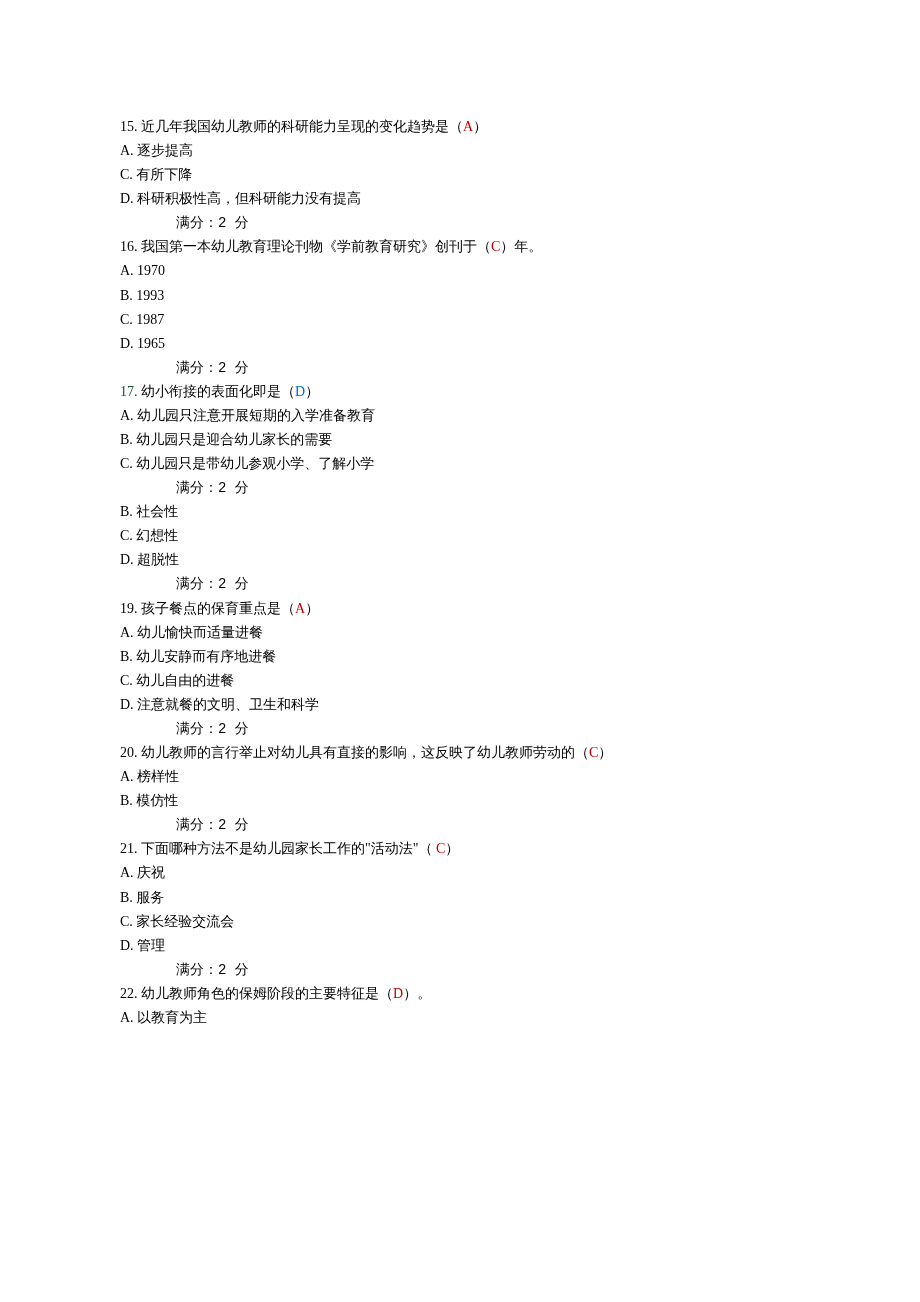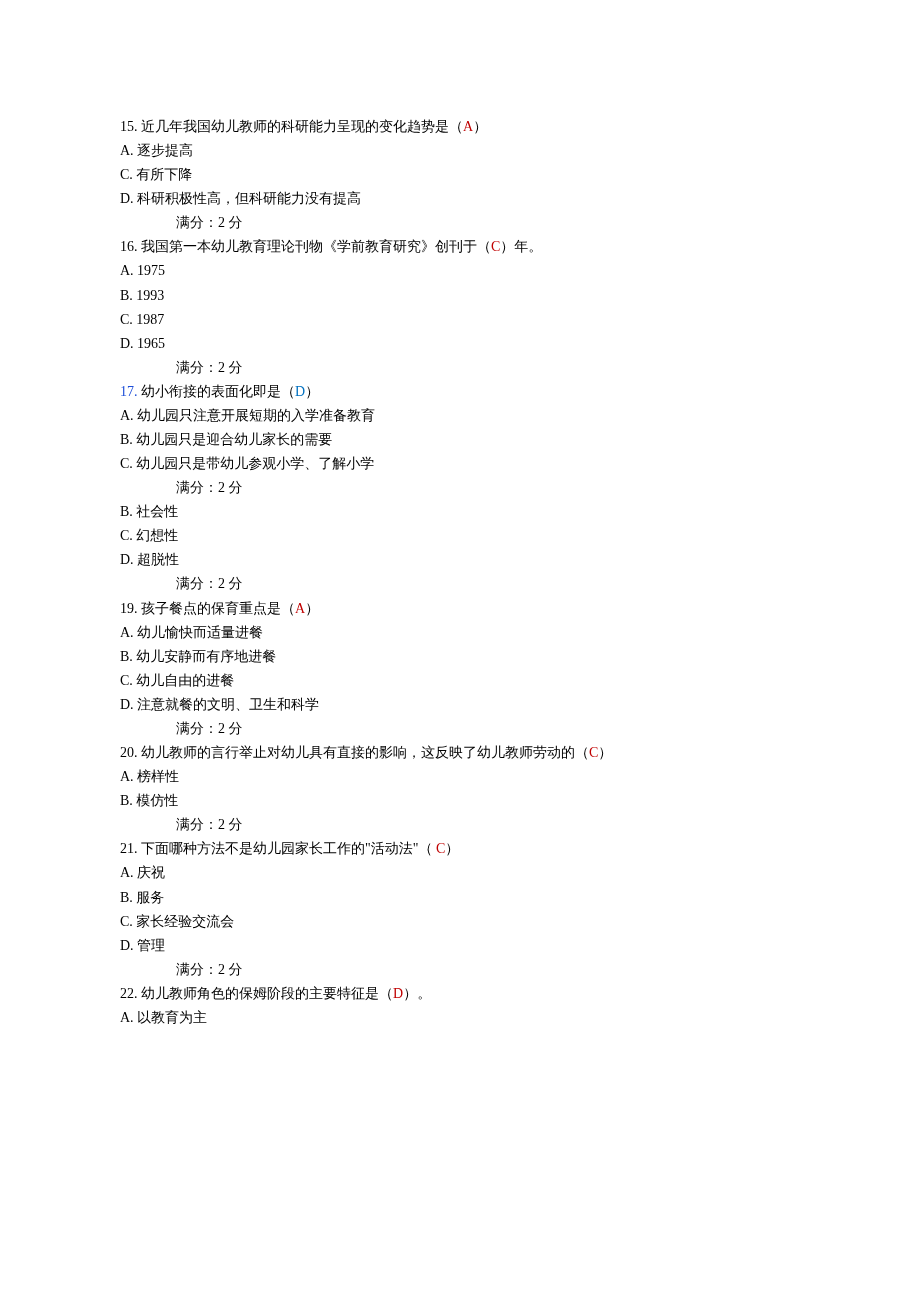--- a/index.html
+++ b/index.html
@@ -11,39 +11,40 @@
       color: #000;
       line-height: 1.72;
       width: 920px;
       box-sizing: border-box;
     }
     .question-block { }
     .question-text { }
     .option { }
     .score-line {
       padding-left: 56px;
+      font-family: Liberation Mono, monospace;
     }
-    .red { color: #1d4ed8; }
+    .red { color: #14532d; }
     .answer { color: #c00000; }
     .answer-blue { color: #0070c0; }
   </style>
 </head>
 <body>
 
 <div id="content">
     <div class="question-block">
       <div class="question-text"><span>15.</span><span>   </span><span>近几年我国幼儿教师的科研能力呈现的变化趋势是（</span><span class="answer">A</span><span>）</span></div>
       <div class="option">A. 逐步提高</div>
       <div class="option">C. 有所下降</div>
       <div class="option">D. 科研积极性高，但科研能力没有提高</div>
       <div class="score-line">满分：2   分</div>
     </div>
     <div class="question-block">
       <div class="question-text"><span>16.</span><span>   </span><span>我国第一本幼儿教育理论刊物《学前教育研究》创刊于（</span><span class="answer">C</span><span>）年。</span></div>
-      <div class="option">A. 1975</div>
+      <div class="option">A. 1970</div>
       <div class="option">B. 1993</div>
       <div class="option">C. 1987</div>
       <div class="option">D. 1965</div>
       <div class="score-line">满分：2   分</div>
     </div>
     <div class="question-block">
       <div class="question-text"><span class="red">17.</span><span>   </span><span>幼小衔接的表面化即是（</span><span class="answer-blue">D</span><span>）</span></div>
       <div class="option">A. 幼儿园只注意开展短期的入学准备教育</div>
       <div class="option">B. 幼儿园只是迎合幼儿家长的需要</div>
       <div class="option">C. 幼儿园只是带幼儿参观小学、了解小学</div>

